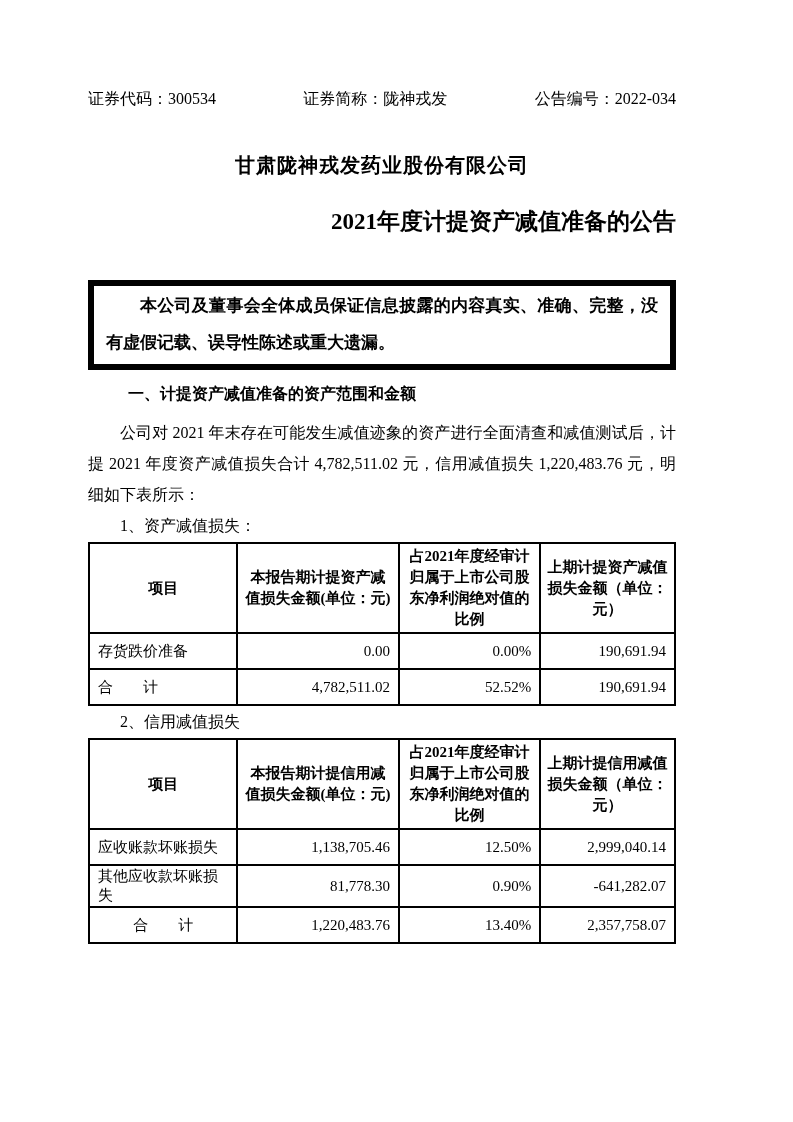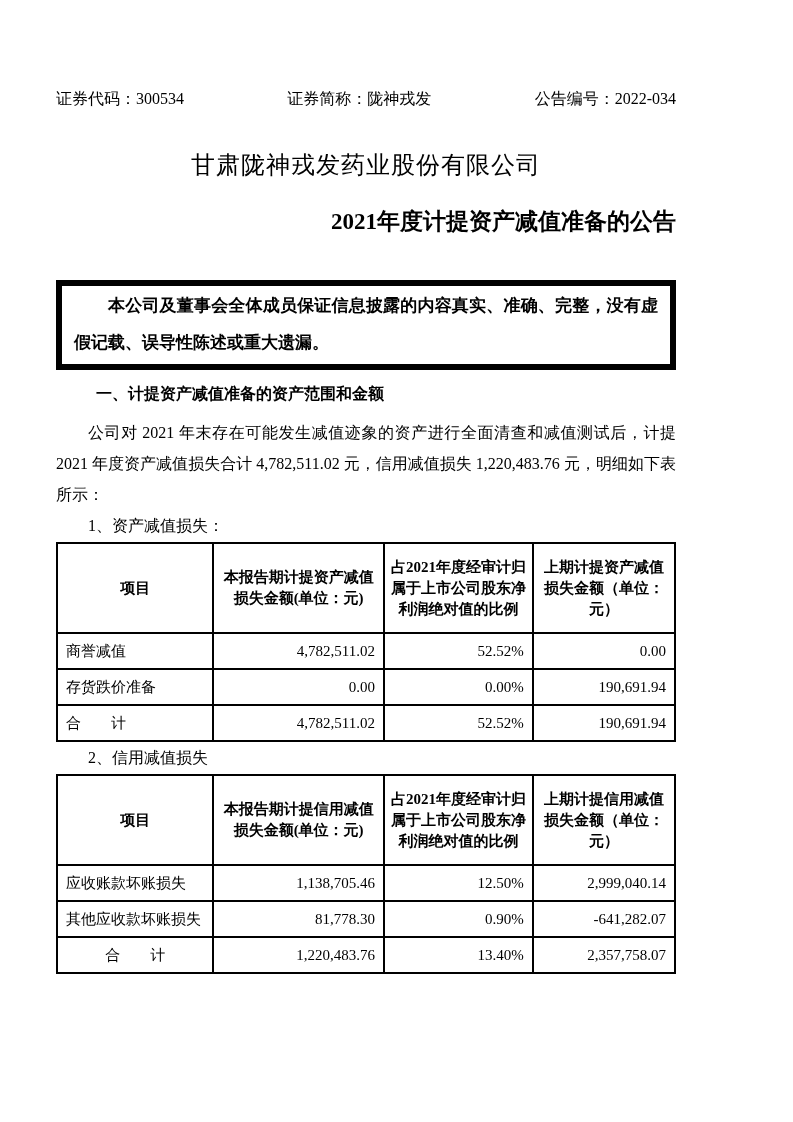--- a/index.html
+++ b/index.html
@@ -11,36 +11,36 @@
     width: 793px;
     height: 1122px;
     font-family: "Liberation Serif", "DejaVu Serif", serif;
     color: #000000;
     overflow: hidden;
   }
   .page {
     box-sizing: border-box;
     width: 793px;
     height: 1122px;
-    padding: 88px 117px 0 56px;
+    padding: 88px 117px 0 88px;
     border-radius: 12px;
   }
   .doc-header {
     display: flex;
     justify-content: space-between;
     align-items: baseline;
     font-size: 16px;
     line-height: 22px;
     white-space: nowrap;
   }
   .title {
     margin-top: 40px;
     text-align: center;
-    font-size: 24px;
-    font-weight: normal;
+    font-size: 20px;
+    font-weight: bold;
     line-height: 30px;
     letter-spacing: 1px;
   }
   .subtitle {
     margin-top: 27px;
     text-align: right;
     font-size: 23px;
     font-weight: bold;
     line-height: 30px;
   }
@@ -141,26 +141,20 @@
         <col class="c4">
       </colgroup>
     <tbody>
         <tr>
       <th>项目</th>
       <th>本报告期计提资产减值损失金额(单位：元)</th>
       <th>占2021年度经审计归属于上市公司股东净利润绝对值的比例</th>
       <th>上期计提资产减值损失金额（单位：元）</th>
     </tr>
     <tr>
-      <td class="cell-label">商誉减值</td>
-      <td class="cell-num">4,782,511.02</td>
-      <td class="cell-num">52.52%</td>
-      <td class="cell-num">0.00</td>
-    </tr>
-    <tr>
       <td class="cell-label">存货跌价准备</td>
       <td class="cell-num">0.00</td>
       <td class="cell-num">0.00%</td>
       <td class="cell-num">190,691.94</td>
     </tr>
     <tr>
       <td class="cell-label">合　　计</td>
       <td class="cell-num">4,782,511.02</td>
       <td class="cell-num">52.52%</td>
       <td class="cell-num">190,691.94</td>

